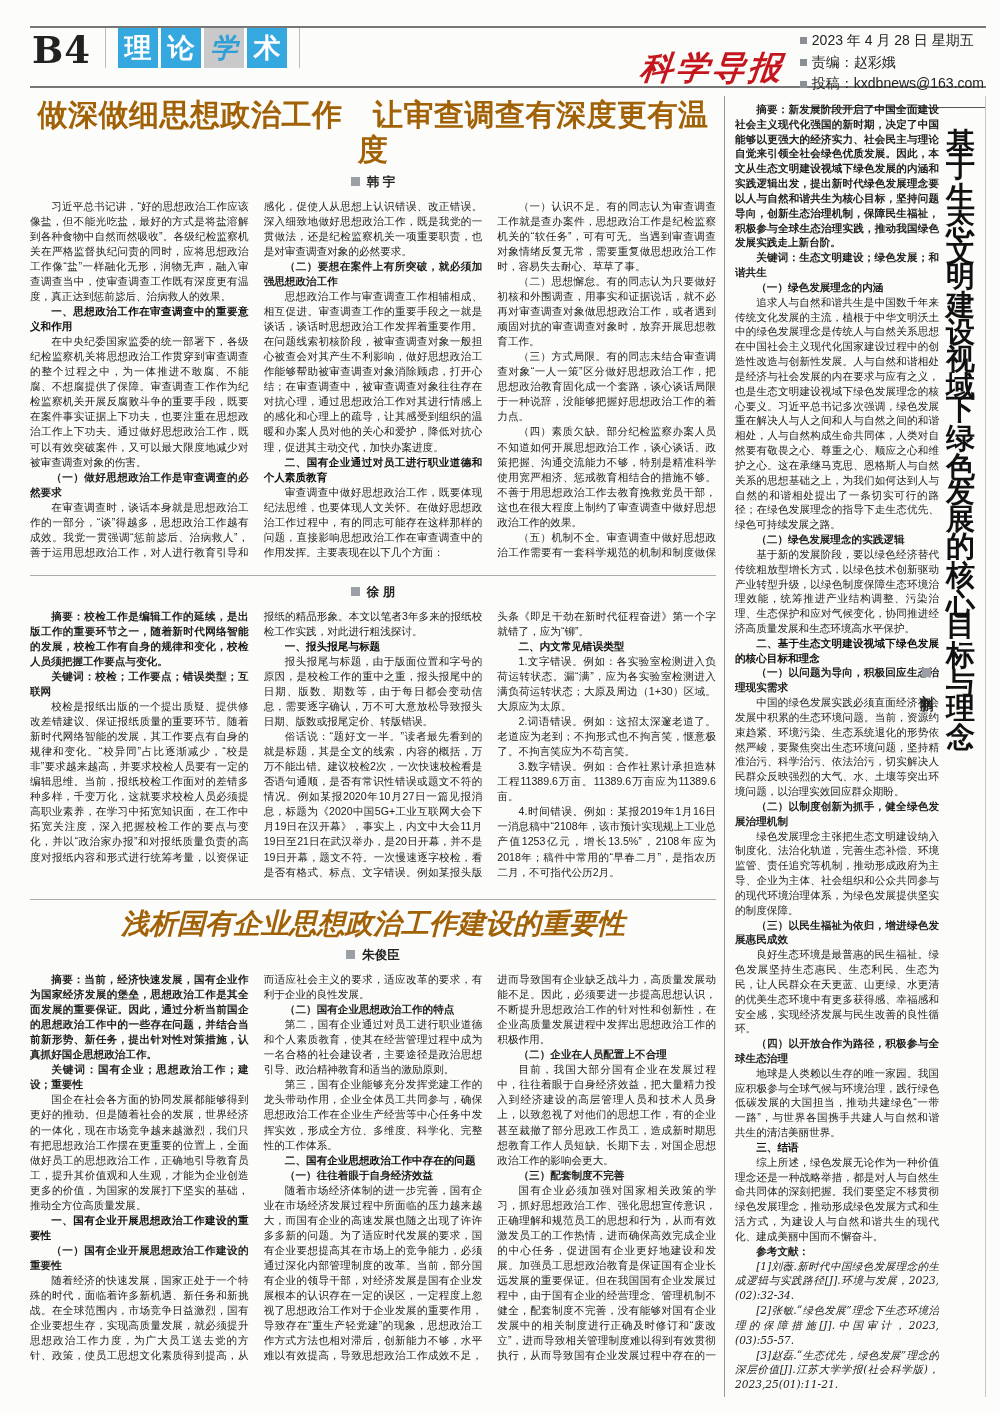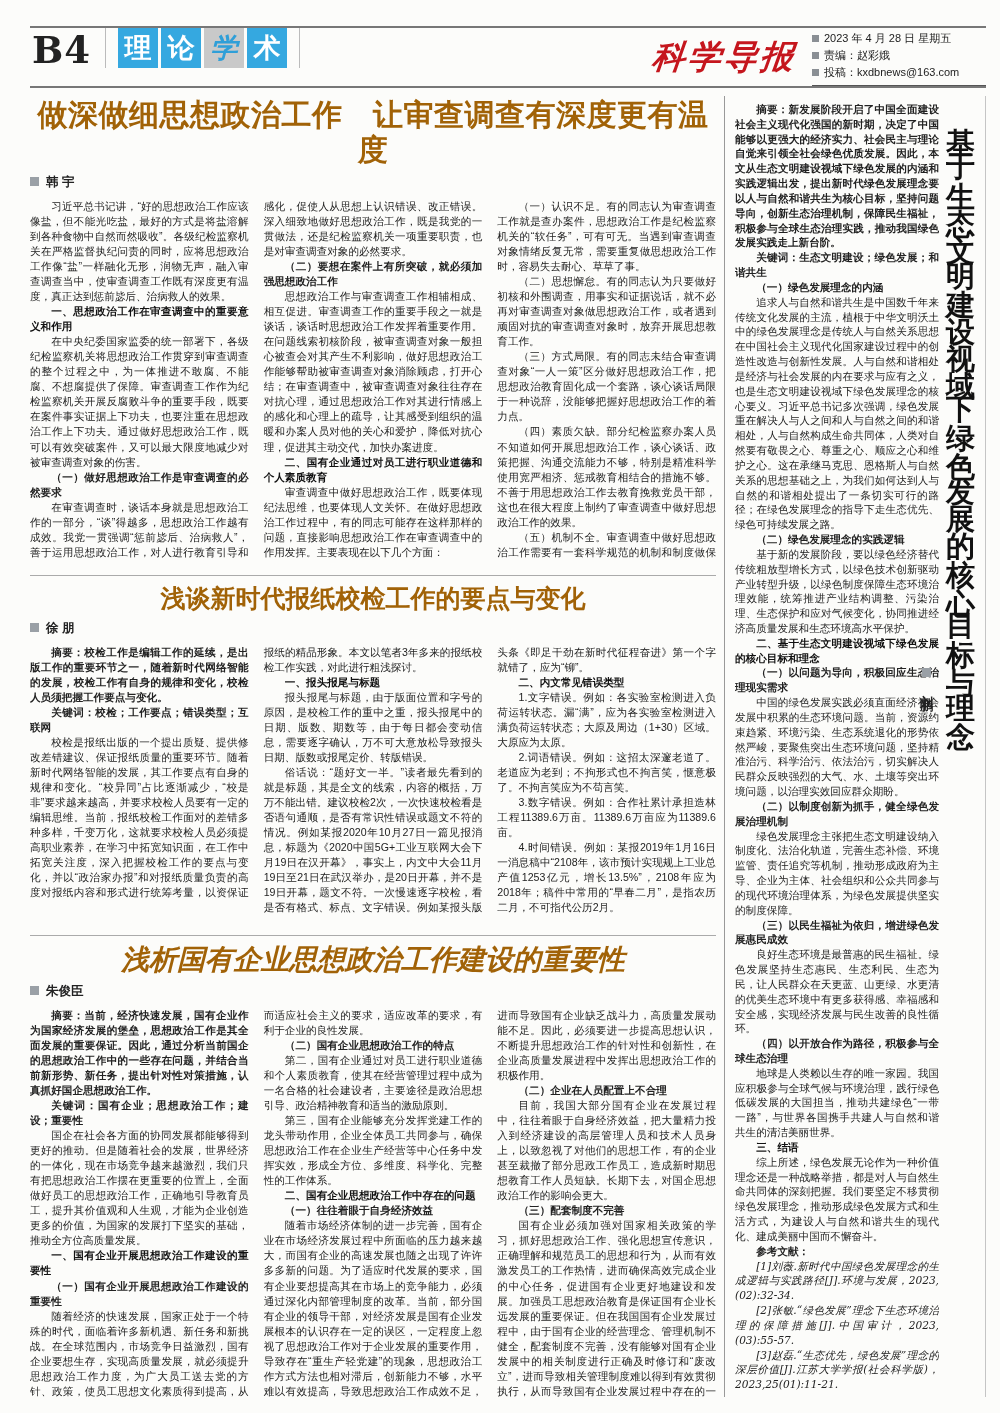--- a/index.html
+++ b/index.html
@@ -10,34 +10,34 @@
        border-top:2px solid #777;border-bottom:2px solid #777;
        display:flex;align-items:flex-start;box-sizing:border-box;}
   .page-no{font-family:"DejaVu Serif",serif;font-weight:bold;font-size:37px;letter-spacing:1px;padding:0 14px 0 2px;}
   .logo{display:flex;gap:3px;padding:0 12px;border-left:1px solid #bbb;border-right:1px solid #bbb;align-items:center;}
   .logo .box{width:40px;height:40px;display:flex;align-items:center;justify-content:center;
              font-size:27px;font-weight:bold;color:#fff;background:#35a8e0;}
   .logo .box.gray{background:#c9c9c9;color:#2f9fd8;font-family:"DejaVu Serif",serif;font-style:italic;}
   .masthead{margin-left:auto;display:flex;align-items:center;gap:16px;}
   .paper-name{color:#c5161d;font-size:33px;font-weight:bold;font-family:"DejaVu Serif",serif;
               font-style:italic;letter-spacing:3px;transform:skewX(-6deg);}
-  .pub-info{font-size:11px;line-height:1.55;color:#222;border-bottom:1.5px solid #555;padding:2px 2px 4px 0;min-width:172px;}
+  .pub-info{font-size:14px;line-height:1.55;color:#222;border-bottom:1.5px solid #555;padding:2px 2px 12px 0;min-width:172px;}
   .pub-info .row{display:flex;align-items:center;gap:5px;white-space:nowrap;}
   .sq-sm{width:7px;height:7px;background:#8a8f94;display:inline-block;flex:none;}
   
   .content{position:absolute;top:96px;left:30px;right:14px;bottom:16px;display:flex;}
   .left-region{width:694px;flex:none;padding-right:8px;box-sizing:border-box;}
   .right-region{flex:1;border-left:1px solid #999;border-right:1px solid #c5c5c5;
                 position:relative;padding:6px 0 0 10px;box-sizing:border-box;}
   
   .a-title{text-align:center;font-weight:bold;color:#a16207;margin:2px 0 0;line-height:1.15;}
   .t1{font-size:30px;letter-spacing:.5px;}
   .t2{font-size:25px;}
   .t3{font-size:28px;font-style:italic;}
-  .byline{text-align:left;font-size:12.5px;font-weight:bold;margin:7px 0 8px;}
+  .byline{text-align:center;font-size:12.5px;font-weight:bold;margin:7px 0 8px;}
   .byline .sq{width:9px;height:9px;background:#9aa0a6;display:inline-block;margin-right:7px;}
   .cols{column-count:3;column-gap:15px;font-size:10.6px;line-height:1.42;text-align:justify;overflow:hidden;}
   .cols-1{height:366px;}
   .cols-2{height:280px;}
   .cols-3{height:398px;}
   .para{margin:0;text-indent:2em;}
   .para.h1{font-weight:bold;color:#111;}
   .para.h2{font-weight:bold;font-family:"DejaVu Serif",serif;}
   .para.abs,.para.kw{font-weight:bold;font-family:"DejaVu Serif",serif;}
   .para.refh{font-weight:bold;}
@@ -104,21 +104,20 @@
             <p class="para p">（二）思想懈怠。有的同志认为只要做好初核和外围调查，用事实和证据说话，就不必再对审查调查对象做思想政治工作，或者遇到顽固对抗的审查调查对象时，放弃开展思想教育工作。</p>
             <p class="para p">（三）方式局限。有的同志未结合审查调查对象“一人一策”区分做好思想政治工作，把思想政治教育固化成一个套路，谈心谈话局限于一种说辞，没能够把握好思想政治工作的着力点。</p>
             <p class="para p">（四）素质欠缺。部分纪检监察办案人员不知道如何开展思想政治工作，谈心谈话、政策把握、沟通交流能力不够，特别是精准科学使用宽严相济、惩戒教育相结合的措施不够。不善于用思想政治工作去教育挽救党员干部，这也在很大程度上制约了审查调查中做好思想政治工作的效果。</p>
             <p class="para p">（五）机制不全。审查调查中做好思想政治工作需要有一套科学规范的机制和制度做保障。目前，我们在这方面还缺乏相应的制度规定，相关部门和人员没有明确分工和职责，影响了审查调查中做好思想政治工作。</p>
           </div>
       </article>
 
       <hr class="sep">
 
       <article>
-        <h1 class="a-title t2">浅谈新时代报纸校检工作的要点与变化</h1>
         <div class="byline"><span class="sq"></span><span>徐 朋</span></div>
         <div class="cols cols-2">
             <p class="para abs">摘要：校检工作是编辑工作的延续，是出版工作的重要环节之一，随着新时代网络智能的发展，校检工作有自身的规律和变化，校检人员须把握工作要点与变化。</p>
             <p class="para kw">关键词：校检；工作要点；错误类型；互联网</p>
             <p class="para p">校检是报纸出版的一个提出质疑、提供修改差错建议、保证报纸质量的重要环节。随着新时代网络智能的发展，其工作要点有自身的规律和变化。“校异同”占比逐渐减少，“校是非”要求越来越高，并要求校检人员要有一定的编辑思维。当前，报纸校检工作面对的差错多种多样，千变万化，这就要求校检人员必须提高职业素养，在学习中拓宽知识面，在工作中拓宽关注度，深入把握校检工作的要点与变化，并以“政治家办报”和对报纸质量负责的高度对报纸内容和形式进行统筹考量，以资保证报纸的精品形象。本文以笔者3年多来的报纸校检工作实践，对此进行粗浅探讨。</p>
             <p class="para h1">一、报头报尾与标题</p>
             <p class="para p">报头报尾与标题，由于版面位置和字号的原因，是校检工作的重中之重，报头报尾中的日期、版数、期数等，由于每日都会变动信息，需要逐字确认，万不可大意放松导致报头日期、版数或报尾定价、转版错误。</p>
             <p class="para p">俗话说：“题好文一半。”读者最先看到的就是标题，其是全文的线索，内容的概括，万万不能出错。建议校检2次，一次快速校检看是否语句通顺，是否有常识性错误或题文不符的情况。例如某报2020年10月27日一篇见报消息，标题为《2020中国5G+工业互联网大会下月19日在汉开幕》，事实上，内文中大会11月19日至21日在武汉举办，是20日开幕，并不是19日开幕，题文不符。一次慢速逐字校检，看是否有格式、标点、文字错误。例如某报头版头条《即足干劲在新时代征程奋进》第一个字就错了，应为“铆”。</p>
             <p class="para h1">二、内文常见错误类型</p>
             <p class="para p">1.文字错误。例如：各实验室检测进入负荷运转状态。漏“满”，应为各实验室检测进入满负荷运转状态；大原及周边（1+30）区域。大原应为太原。</p>

